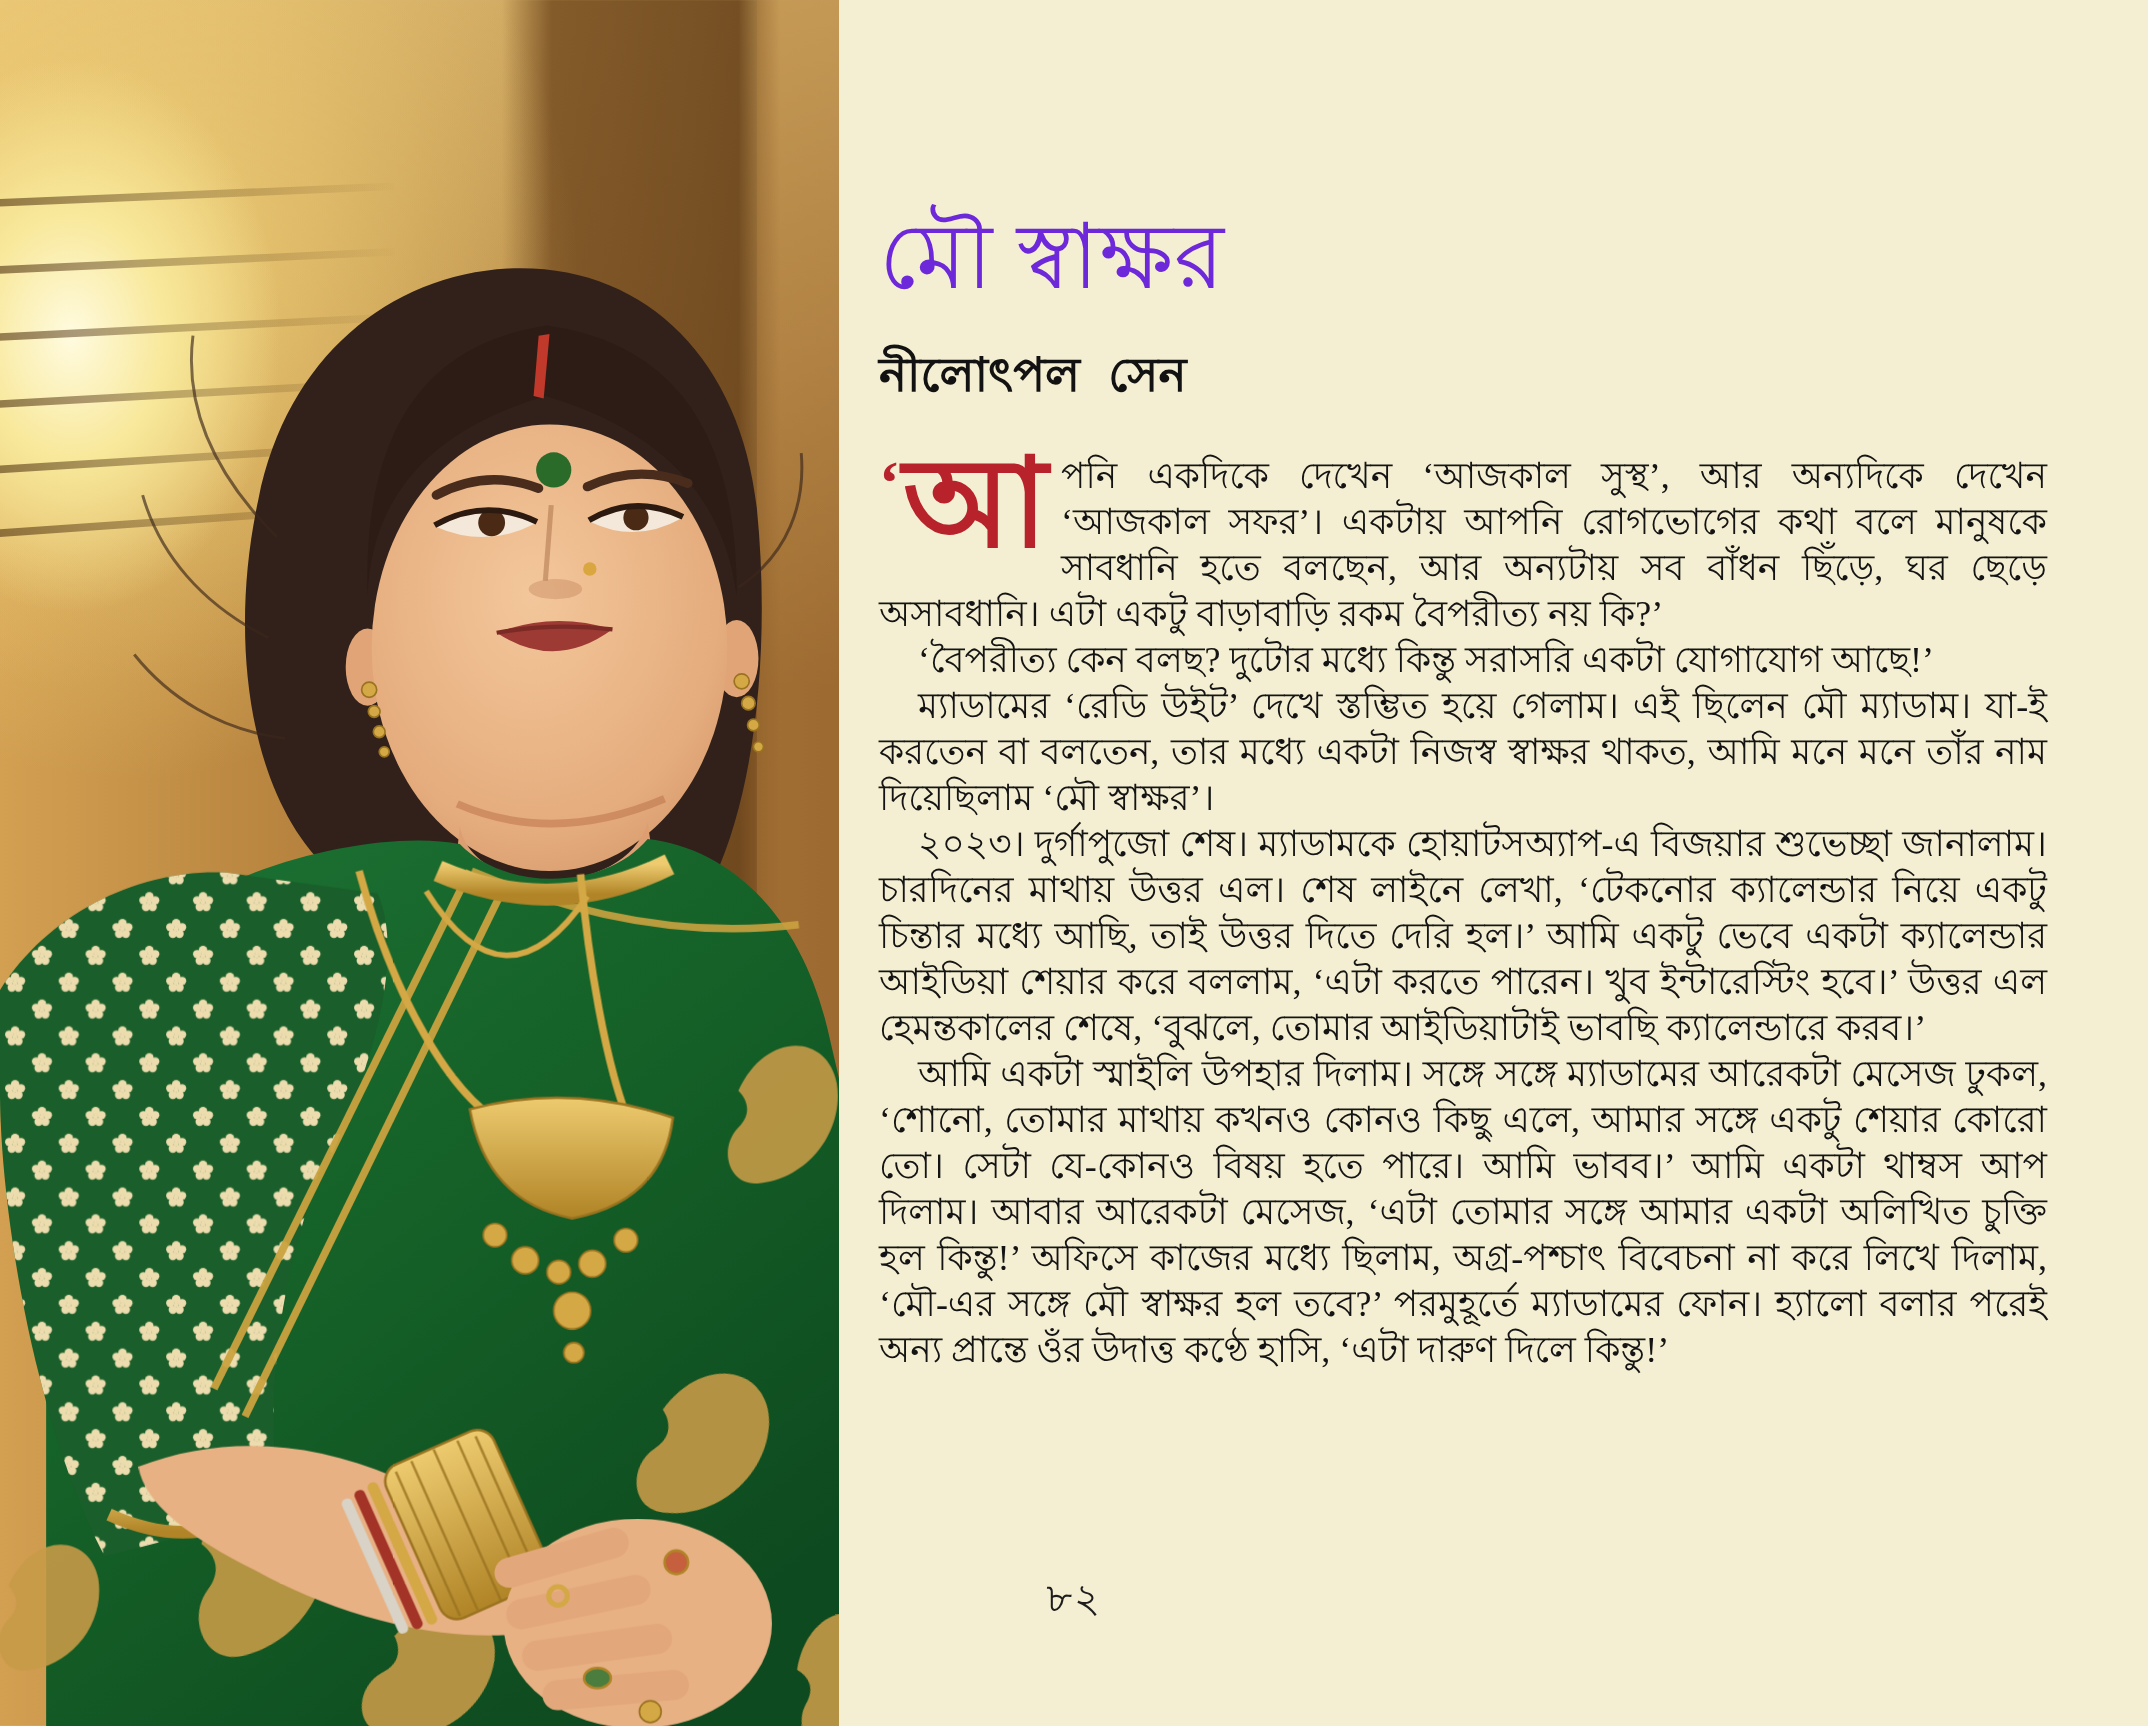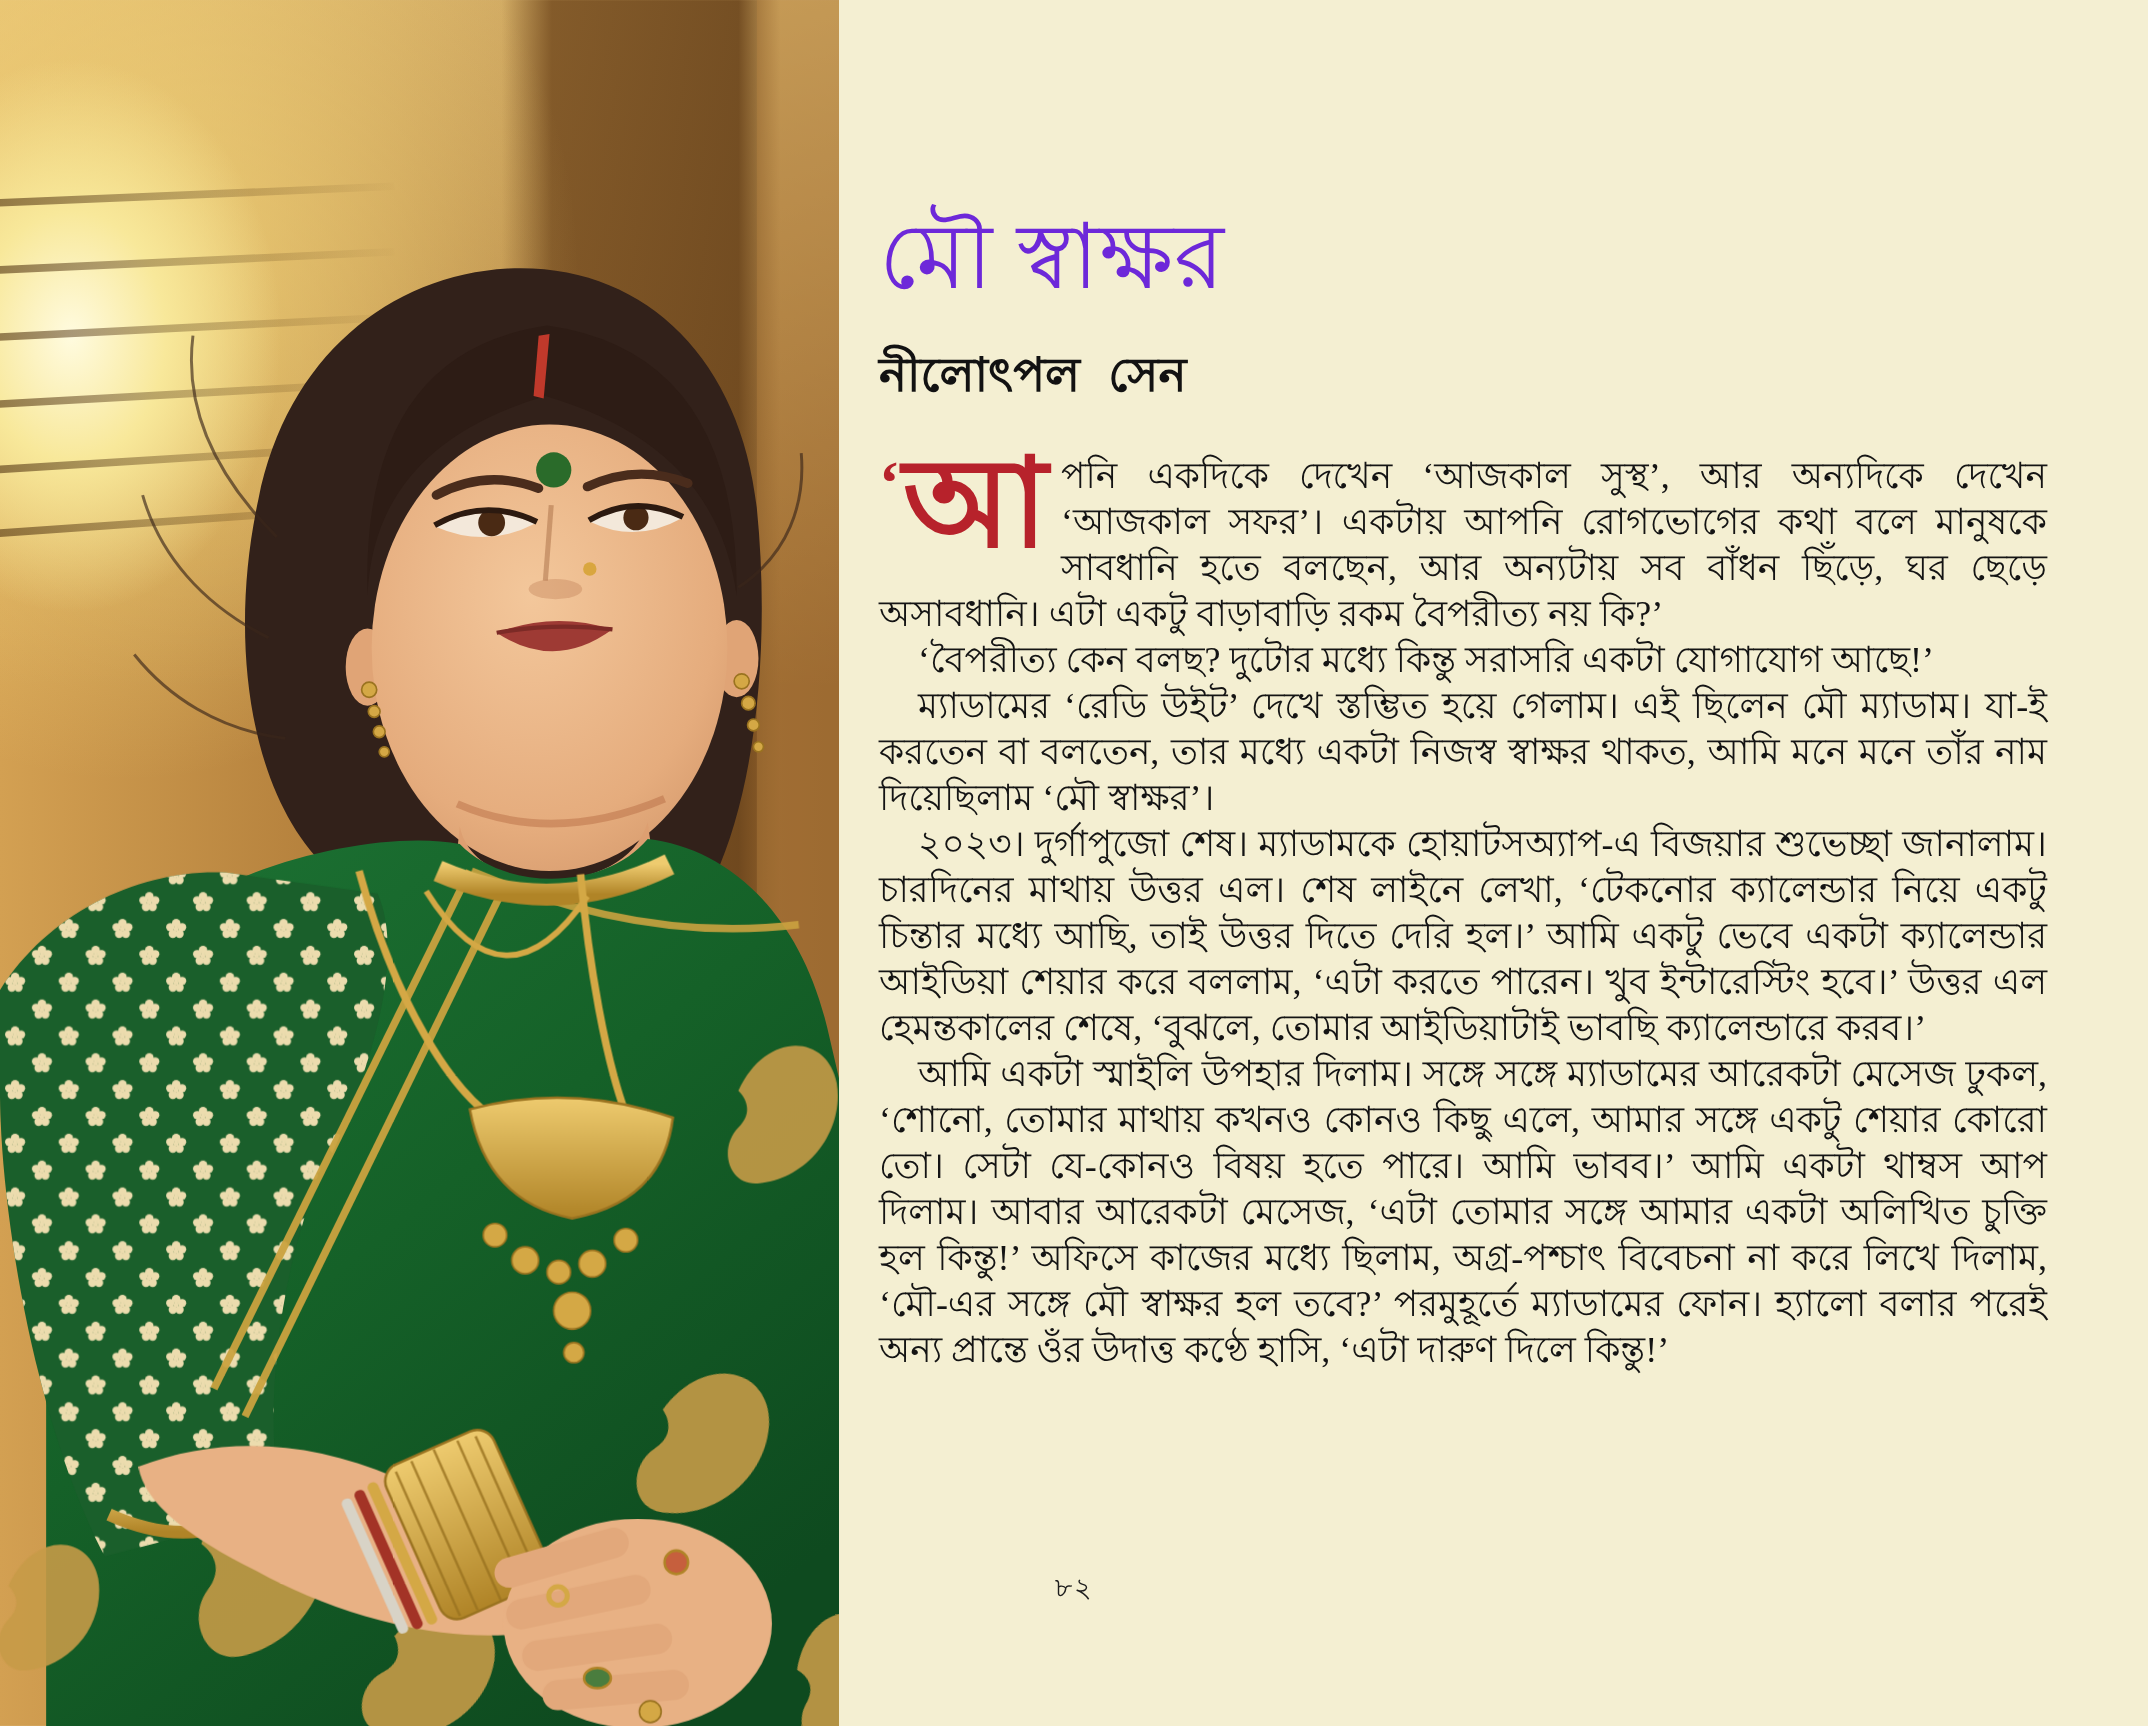--- a/index.html
+++ b/index.html
@@ -37,21 +37,21 @@
   .lede-quote{
     float:left;font-size:62px;line-height:54px;color:#b7222b;
     margin:1.7px 3.4px 0 0;font-weight:bold;
   }
   .dropcap{
     float:left;font-size:124px;line-height:97px;color:#b7222b;
     margin:3.4px 13.4px 6.7px 0;font-weight:bold;
   }
   .pagenum{
     position:absolute;left:1074px;top:1567px;transform:translateX(-50%);
-    font-size:27px;color:#1d1d1d;letter-spacing:1.7px;
+    font-size:40px;color:#1d1d1d;letter-spacing:1.7px;
   }
 </style>
 </head>
 <body>
 
 <div class="page">
 
   <div class="photo">
     <svg viewBox="0 0 1000 2057" xmlns="http://www.w3.org/2000/svg">
       <defs>

